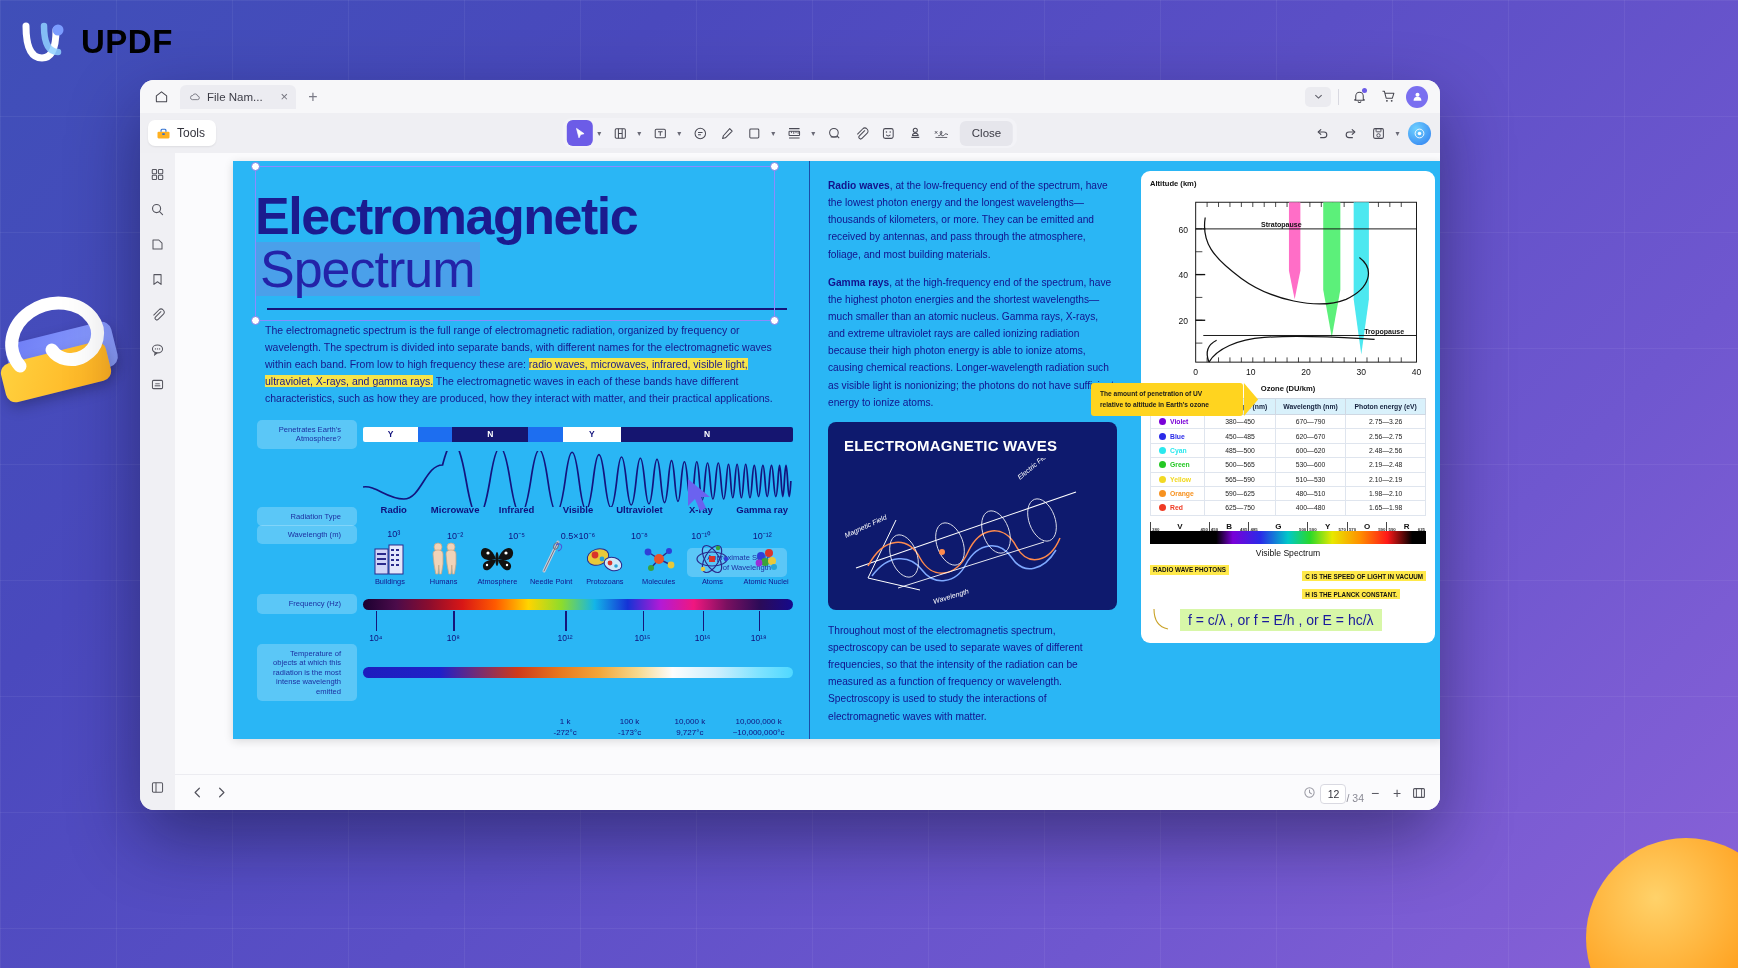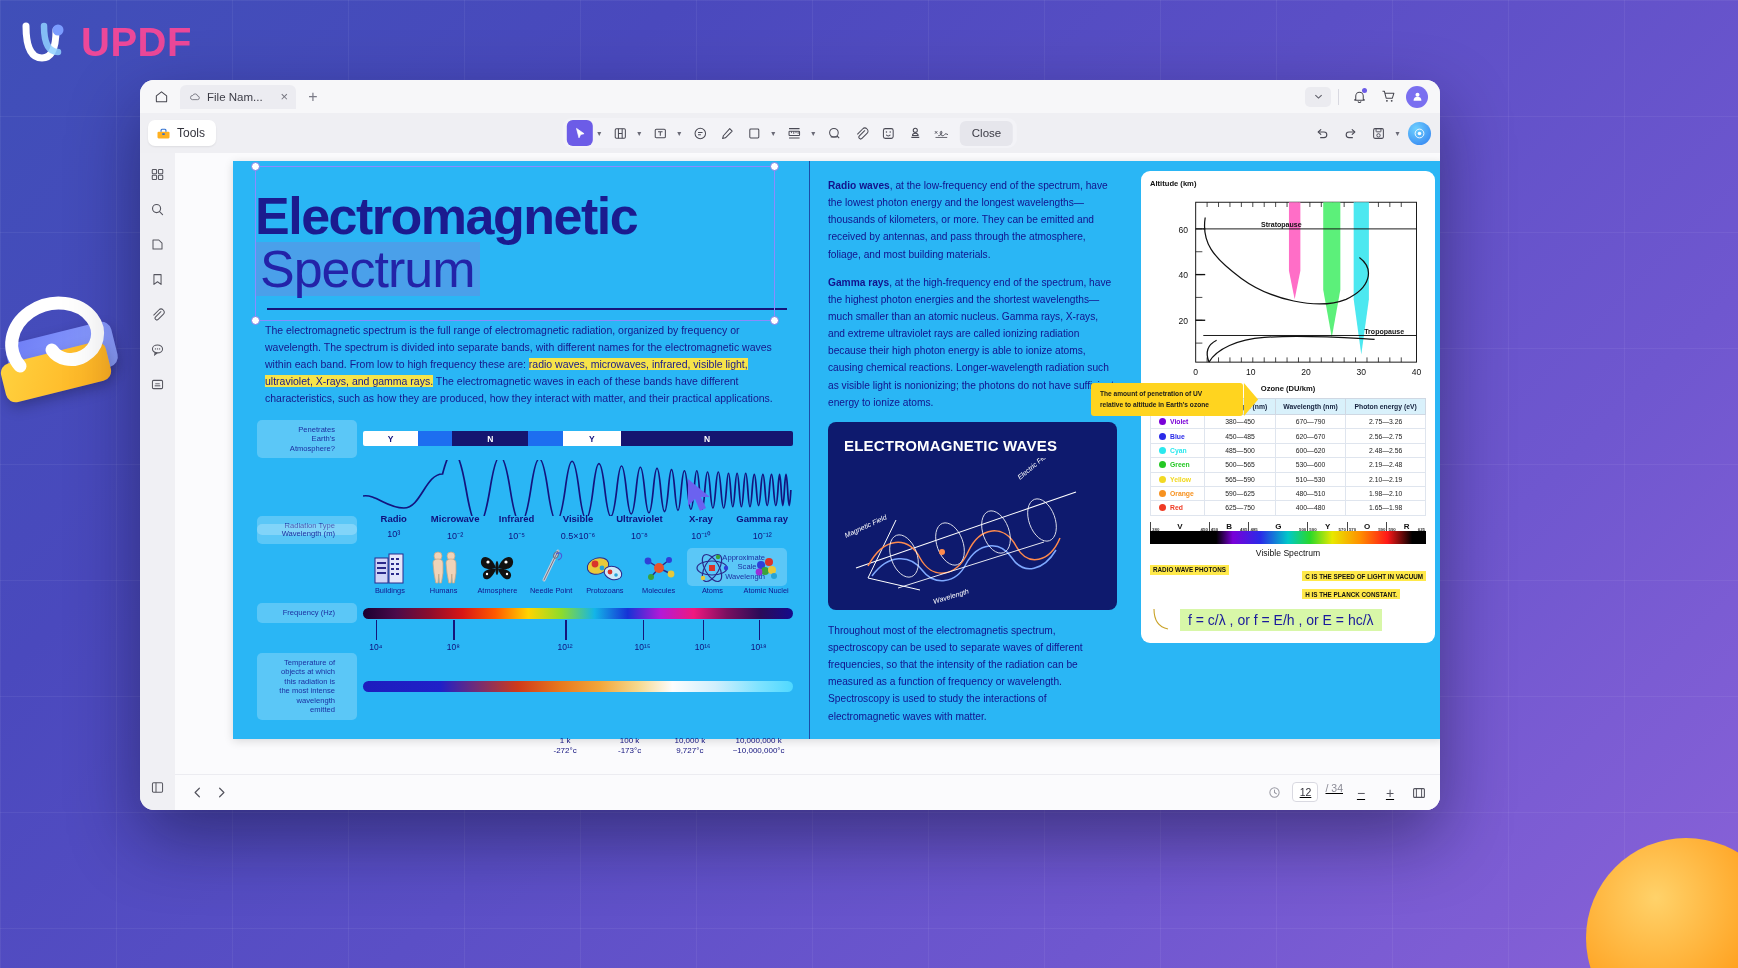--- a/index.html
+++ b/index.html
@@ -10,21 +10,21 @@
     position:relative;
   }
   
   .bg-grid{position:absolute;inset:0;
     background-image:linear-gradient(rgba(255,255,255,.055) 1px,transparent 1px),
                      linear-gradient(90deg,rgba(255,255,255,.055) 1px,transparent 1px);
     background-size:116px 116px;}
   
   .brand{position:absolute;left:18px;top:16px;display:flex;align-items:center;gap:11px;z-index:5;}
   .brand-mark{width:52px;height:52px;position:relative;}
-  .brand-name{color:#ec4899;font-size:40px;font-weight:bold;letter-spacing:.5px;}
+  .brand-name{color:#000000;font-size:33px;font-weight:bold;letter-spacing:.5px;}
   
   .clip-deco{position:absolute;left:0px;top:270px;width:140px;height:140px;z-index:4;}
   .book1{position:absolute;left:8px;top:332px;width:108px;height:46px;border-radius:10px;
      background:linear-gradient(120deg,#6d7cf5,#8fa2ff);transform:rotate(-14deg);box-shadow:0 6px 14px rgba(0,0,0,.22);}
   .book2{position:absolute;left:2px;top:352px;width:108px;height:40px;border-radius:10px;
      background:linear-gradient(120deg,#ffd23f,#ffb020);transform:rotate(-14deg);box-shadow:0 6px 14px rgba(0,0,0,.22);}
   .orb{position:absolute;right:-48px;bottom:-70px;width:200px;height:200px;border-radius:50%;
      background:radial-gradient(circle at 35% 30%,#ffd26a,#ff9f1c 60%,#ff8a00);z-index:4;}
   
   .window{position:absolute;left:140px;top:80px;width:1300px;height:730px;background:#f5f5f7;
@@ -77,21 +77,21 @@
   .title-sub{font-size:52px;line-height:1.04;color:#2323a8;letter-spacing:-1px;background:#4aa0ea;
      display:inline-block;padding:0 5px;}
   .cursor-arrow{position:absolute;left:455px;top:318px;width:0;height:0;z-index:9;}
   .rule{height:1.5px;background:#16167a;margin:12px 6px 0 12px;}
   .para{font-size:10.5px;line-height:1.62;color:#17178a;margin:12px 2px 0 10px;}
   .hl{background:#f6e44a;}
   
   .spec{margin:13px 0 0 2px;}
   .srow{display:flex;align-items:center;margin-bottom:2px;}
   .slabel{width:100px;text-align:right;font-size:7.6px;line-height:1.25;color:#1c2fa0;
-     background:rgba(255,255,255,.23);border-radius:5px;padding:5px 22px;margin-right:6px;}
+     background:rgba(255,255,255,.23);border-radius:5px;padding:5px 16px;margin-right:6px;}
   .sval{flex:1;}
   .penbar{display:flex;height:15px;border-radius:2px;overflow:hidden;font-size:8.5px;
      align-items:center;justify-content:center;}
   .penseg{height:100%;display:flex;align-items:center;justify-content:center;font-weight:bold;}
   .wavewrap{height:56px;margin-left:106px;}
   .cols{display:flex;margin-left:106px;}
   .cell{flex:1;text-align:center;}
   .rtype{font-size:9.5px;font-weight:bold;color:#10107c;}
   .wlen{font-size:9px;color:#10107c;margin-top:5px;}
   .scaleimg{height:42px;display:flex;align-items:flex-end;justify-content:center;}
@@ -127,21 +127,21 @@
   .vbar{height:13px;background:linear-gradient(90deg,#000 0%,#000 24%,#7a00d8 30%,#2a2ae8 40%,#00c8c8 50%,#2ad82a 58%,#e8e800 66%,#ff9000 76%,#ff1818 86%,#000 95%,#000 100%);}
   .vlab{display:flex;font-size:8px;font-weight:bold;color:#111;}
   .vnum{font-size:4.4px;color:#333;}
   .vs-cap{text-align:center;font-size:8.6px;color:#111;margin-top:4px;}
   .note-y{background:#ffe94a;font-size:6.3px;font-weight:bold;color:#111;padding:1.5px 3px;display:inline-block;}
   .formula{background:#d8f7a8;display:inline-block;padding:3px 8px;font-size:14px;color:#1a1a9c;}
   
   .footer{height:36px;background:#fbfbfd;display:flex;align-items:center;padding:0 10px;
      border-top:1px solid #ececf1;flex:0 0 auto;}
   .nav-btn{width:24px;height:24px;border-radius:6px;display:flex;align-items:center;justify-content:center;color:#55555f;}
-  .foot-right{margin-left:auto;display:flex;align-items:flex-start;gap:7px;text-decoration:underline;}
+  .foot-right{margin-left:auto;display:flex;align-items:flex-end;}
   .pg-input{width:26px;height:20px;border:1px solid #d9d9e1;border-radius:4px;font-size:10.5px;
      color:#33333c;display:flex;align-items:center;justify-content:center;background:#fff;}
   .pg-total{font-size:10.5px;color:#8a8a95;}
   .zbtn{width:22px;height:22px;display:flex;align-items:center;justify-content:center;color:#55555f;font-size:14px;}
   svg{display:block;}
 </style>
 </head>
 <body>
 
 <div class="bg-grid"></div>
@@ -476,21 +476,21 @@
                     <div class="rtype">Ultraviolet</div>
                   </div>
                   <div class="cell">
                     <div class="rtype">X-ray</div>
                   </div>
                   <div class="cell">
                     <div class="rtype">Gamma ray</div>
                   </div>
                 </div>
 
-              <div class="srow" style="margin-top:0;">
+              <div class="srow" style="margin-top:10px;">
                 <div class="slabel">Wavelength (m)</div>
               </div>
               <div class="cols" id="wlen-row" style="margin-top:-22px;">
                   <div class="cell">
                     <div class="wlen">10³</div>
                   </div>
                   <div class="cell">
                     <div class="wlen">10⁻²</div>
                   </div>
                   <div class="cell">

